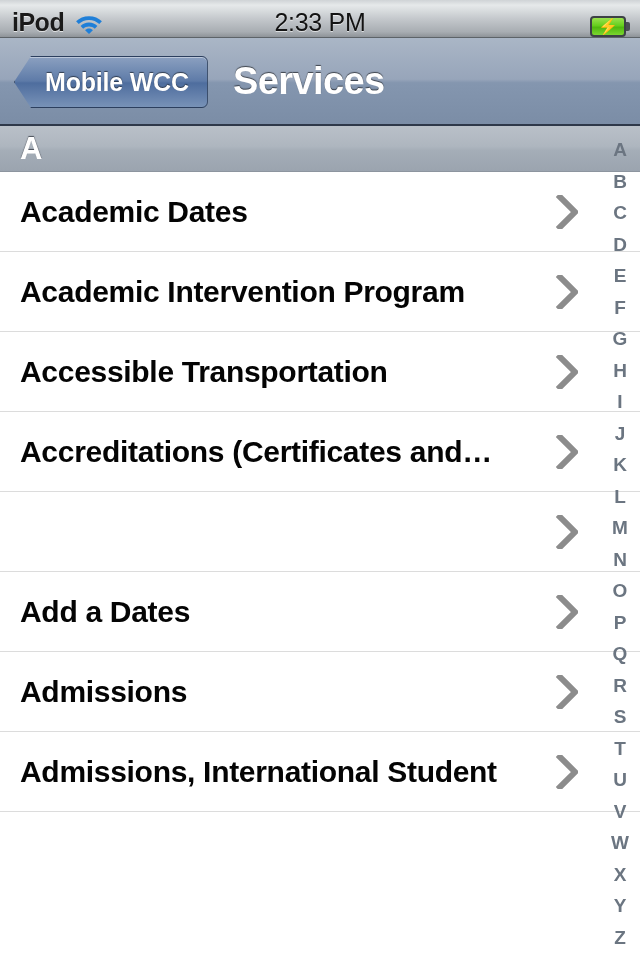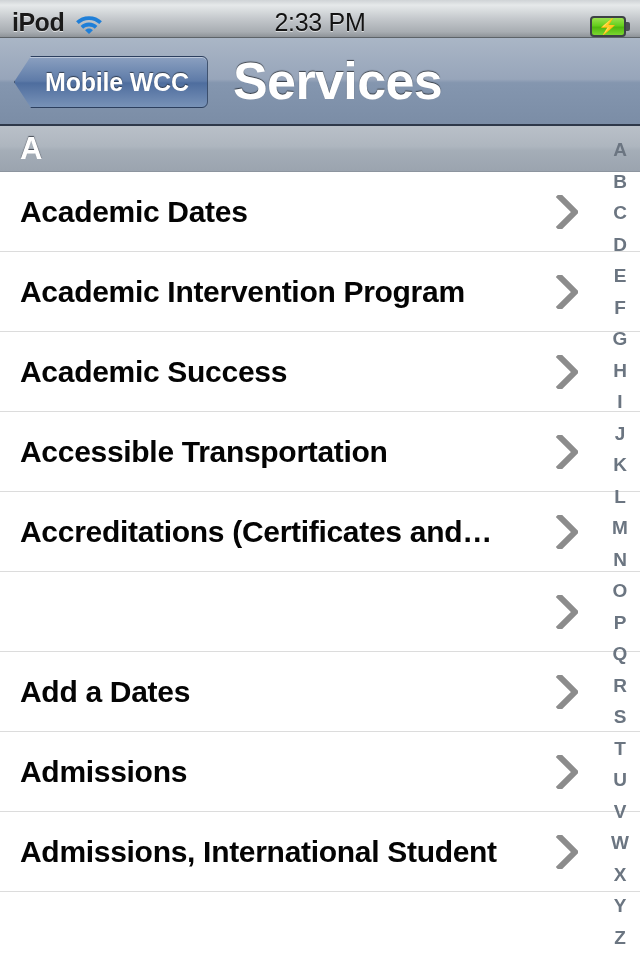--- a/index.html
+++ b/index.html
@@ -64,21 +64,21 @@
     box-shadow:inset 0 1px 0 rgba(255,255,255,0.42);
     cursor:pointer;
   }
   .back-button-label{
     font-size:25px; font-weight:bold; color:#ffffff; letter-spacing:-0.2px;
     text-shadow:0 -1px 1px rgba(0,0,0,0.55);
     white-space:nowrap;
   }
   .nav-title{
     position:absolute; left:233px; top:50%; transform:translateY(-50%);
-    font-size:52px; font-weight:bold; color:#ffffff; letter-spacing:-0.6px;
+    font-size:38px; font-weight:bold; color:#ffffff; letter-spacing:-0.6px;
     text-shadow:0 -1px 1px rgba(0,0,0,0.6);
     white-space:nowrap;
   }
 
   
   .content{ position:relative; width:100%; height:834px; background:#ffffff; overflow:hidden; }
 
   .section-header{
     height:46px; width:100%;
     background:linear-gradient(to bottom,#b9c0c8 0%,#aeb6bf 45%,#a4adb7 55%,#9ba4af 100%);
@@ -169,26 +169,20 @@
 
     <div class="list" id="service-list">
         <div class="list-row">
           <span class="row-label">Academic Dates</span>
           <span class="chevron"><svg viewBox="0 0 22 34" width="22" height="34" aria-hidden="true">
               <path d="M4 2 L19 17 L4 32" fill="none" stroke="#8c8c8c" stroke-width="6" stroke-linecap="square" stroke-linejoin="miter"></path>
             </svg></span>
         </div>
         <div class="list-row">
           <span class="row-label">Academic Intervention Program</span>
-          <span class="chevron"><svg viewBox="0 0 22 34" width="22" height="34" aria-hidden="true">
-              <path d="M4 2 L19 17 L4 32" fill="none" stroke="#8c8c8c" stroke-width="6" stroke-linecap="square" stroke-linejoin="miter"></path>
-            </svg></span>
-        </div>
-        <div class="list-row">
-          <span class="row-label">Academic Success</span>
           <span class="chevron"><svg viewBox="0 0 22 34" width="22" height="34" aria-hidden="true">
               <path d="M4 2 L19 17 L4 32" fill="none" stroke="#8c8c8c" stroke-width="6" stroke-linecap="square" stroke-linejoin="miter"></path>
             </svg></span>
         </div>
         <div class="list-row">
           <span class="row-label">Accessible Transportation</span>
           <span class="chevron"><svg viewBox="0 0 22 34" width="22" height="34" aria-hidden="true">
               <path d="M4 2 L19 17 L4 32" fill="none" stroke="#8c8c8c" stroke-width="6" stroke-linecap="square" stroke-linejoin="miter"></path>
             </svg></span>
         </div>

